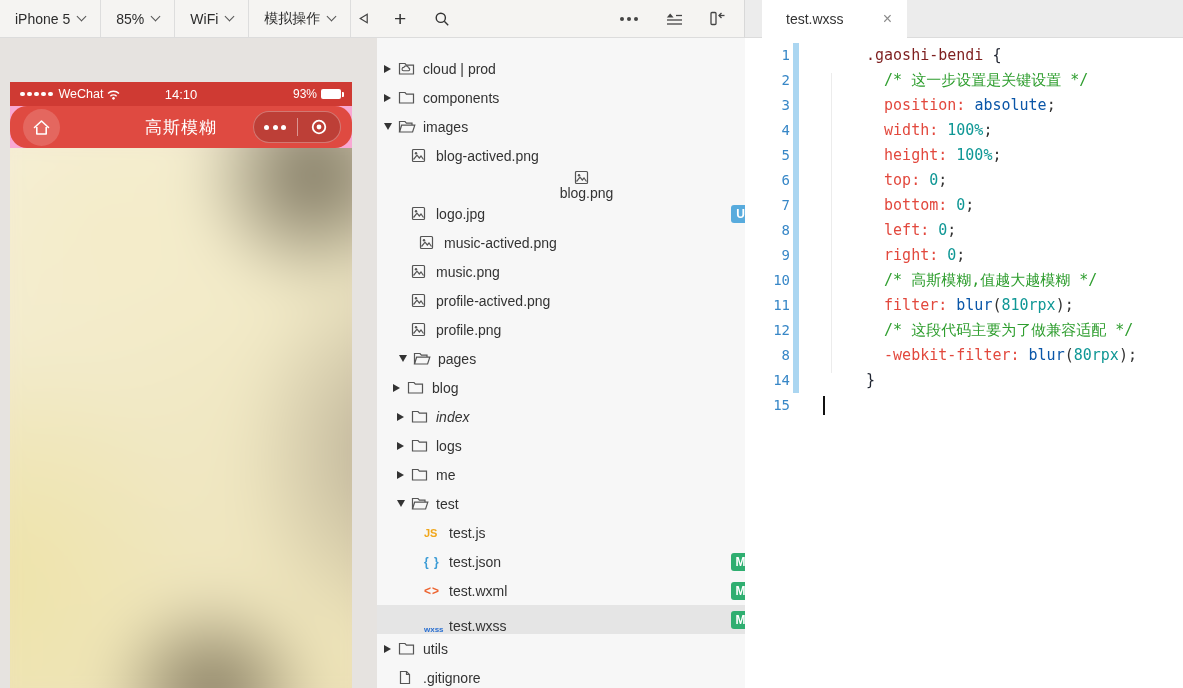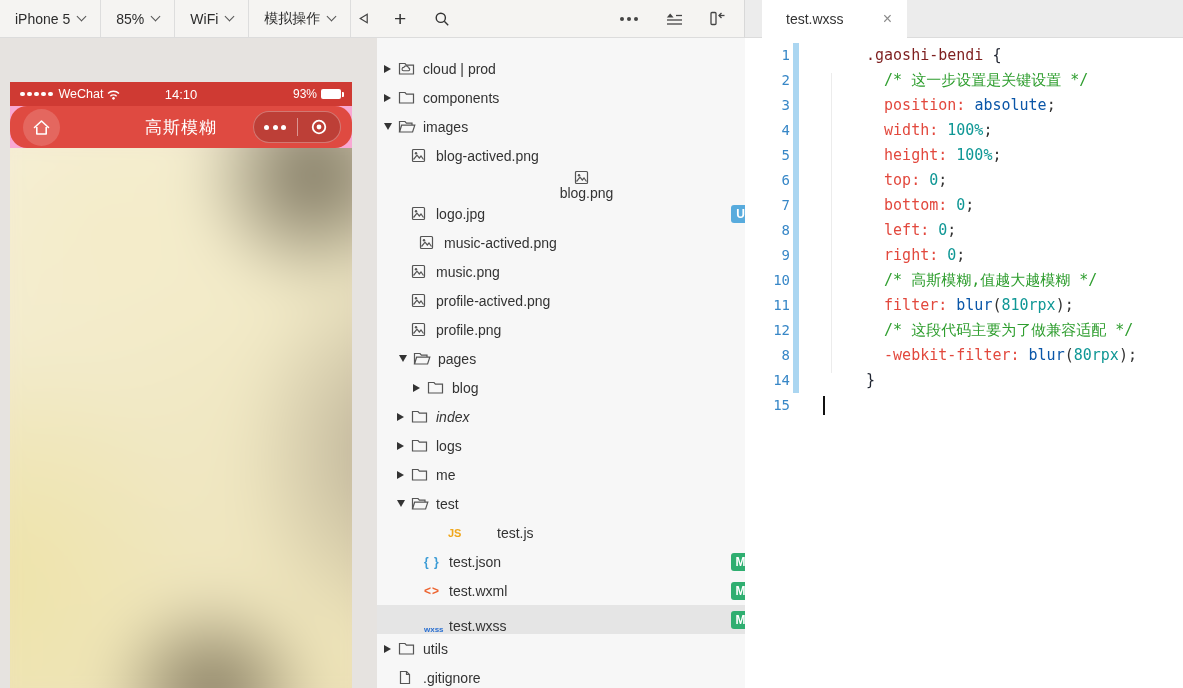--- a/index.html
+++ b/index.html
@@ -380,21 +380,21 @@
           <span class="arr-down"></span>
         </span>
         <span class="icon-box">
           <svg width="18" height="15" viewBox="0 0 18 15">
             <path d="M1.5 13 V2.5 H7 L8.4 4.2 H14 V6" fill="none" stroke="#555" stroke-width="1.2"></path>
             <path d="M3.6 6.2 H16.8 L14.6 13 H1.5 Z" fill="none" stroke="#555" stroke-width="1.2"></path>
           </svg>
         </span>
         <span class="tree-label">pages</span>
       </div>
-      <div class="tree-row" style="padding-left: 36px;">
+      <div class="tree-row" style="padding-left: 16px;">
         <span class="arrow-box">
           <span class="arr-right"></span>
         </span>
         <span class="icon-box">
           <svg width="17" height="15" viewBox="0 0 17 15">
             <path d="M1.5 13 V2.5 H7 L8.4 4.2 H15.5 V13 Z" fill="none" stroke="#555" stroke-width="1.2"></path>
           </svg>
         </span>
         <span class="tree-label">blog</span>
       </div>
@@ -436,21 +436,21 @@
           <span class="arr-down"></span>
         </span>
         <span class="icon-box">
           <svg width="18" height="15" viewBox="0 0 18 15">
             <path d="M1.5 13 V2.5 H7 L8.4 4.2 H14 V6" fill="none" stroke="#555" stroke-width="1.2"></path>
             <path d="M3.6 6.2 H16.8 L14.6 13 H1.5 Z" fill="none" stroke="#555" stroke-width="1.2"></path>
           </svg>
         </span>
         <span class="tree-label">test</span>
       </div>
-      <div class="tree-row" style="padding-left: 33px; gap: 24px;">
+      <div class="tree-row" style="padding-left: 33px;">
         <span class="arrow-box"></span>
         <span class="icon-box">
           <span class="fic fic-js">JS</span>
         </span>
         <span class="tree-label">test.js</span>
       </div>
       <div class="tree-row" style="padding-left: 33px;">
         <span class="arrow-box"></span>
         <span class="icon-box">
           <span class="fic fic-json">{ }</span>

